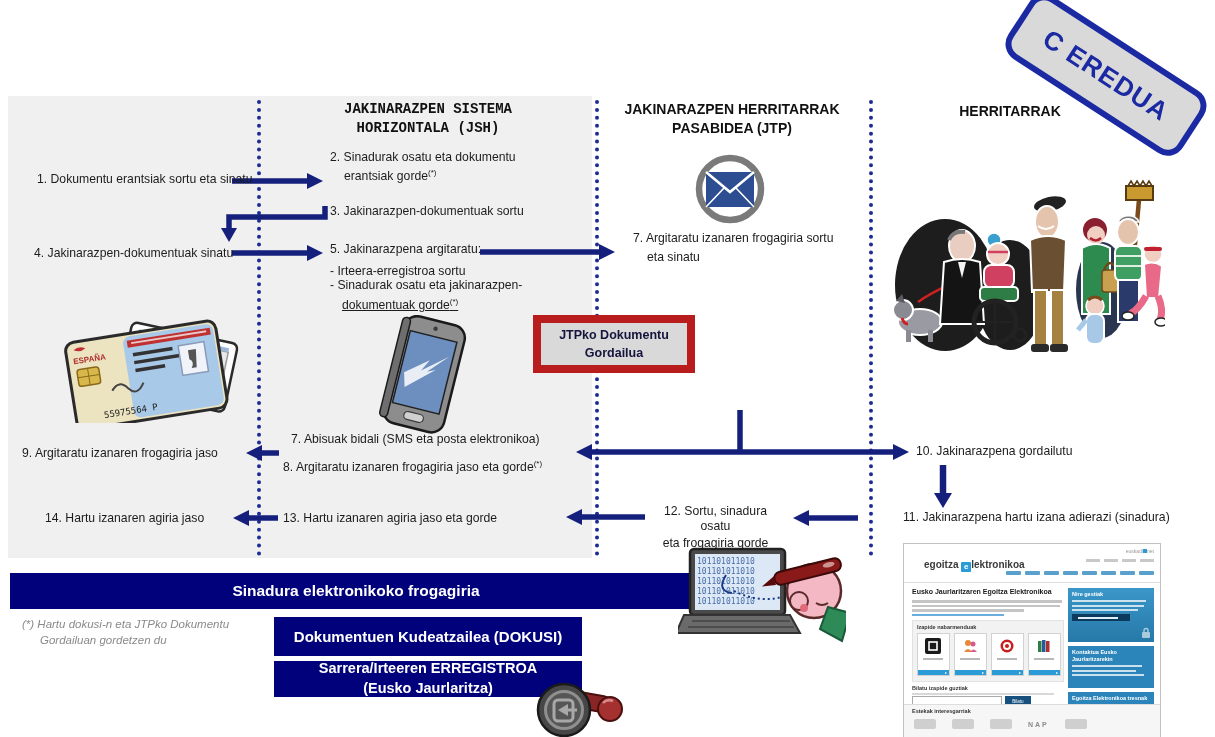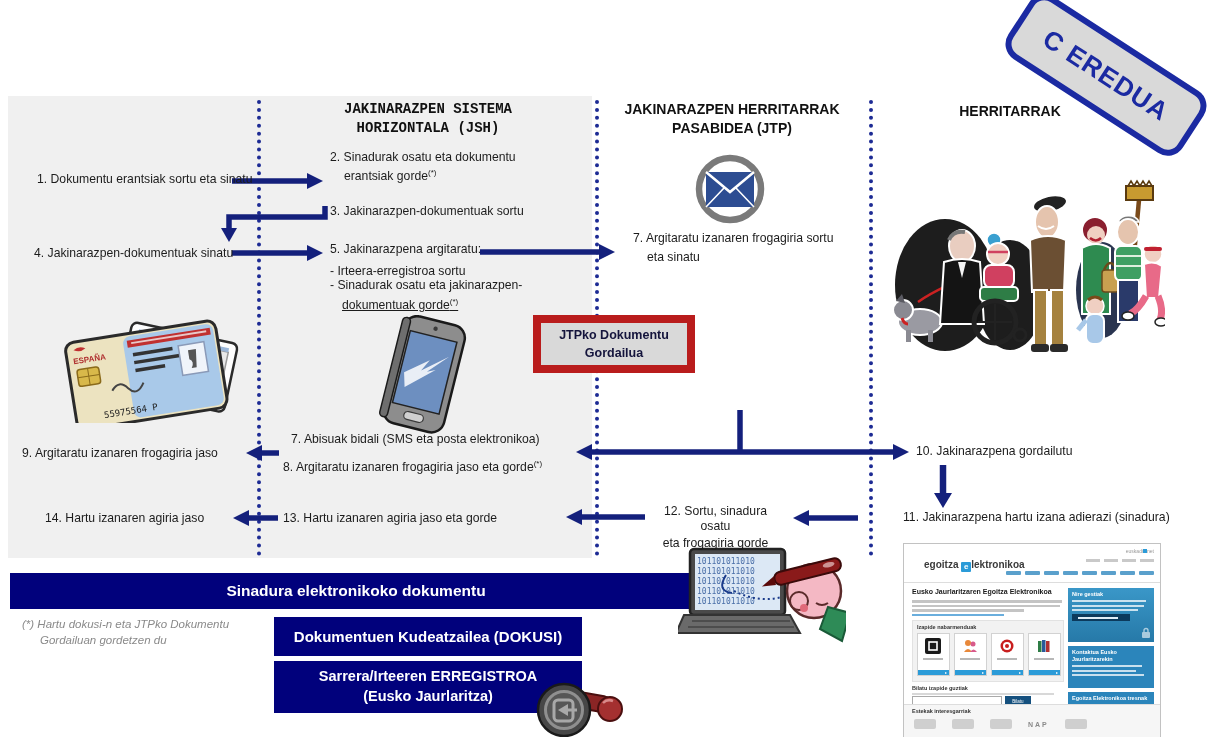--- a/index.html
+++ b/index.html
@@ -16,21 +16,21 @@
   .illu{z-index:5;}
   
   #repo-box{left:533px;top:315px;width:146px;height:42px;background:#d9d9d9;border:8px solid #b91c1c;
             z-index:6;display:flex;flex-direction:column;align-items:center;justify-content:center;
             font-weight:bold;font-size:12.5px;color:#14143c;line-height:1.45;}
   
   .navbar-bar{background:#01017c;color:#fff;font-weight:bold;display:flex;flex-direction:column;
               align-items:center;justify-content:center;z-index:1;text-align:center;}
   #bar-signature{left:10px;top:573px;width:692px;height:36px;font-size:15.5px;}
   #bar-dokusi{left:274px;top:617px;width:308px;height:39px;font-size:15px;z-index:4;}
-  #bar-registry{left:274px;top:661px;width:308px;height:52px;font-size:14.5px;line-height:1.35;z-index:4;}
+  #bar-registry{left:274px;top:661px;width:308px;height:36px;font-size:14.5px;line-height:1.35;z-index:4;}
   #footnote{left:22px;top:616px;width:250px;font-style:italic;color:#8a8a8a;font-size:11.5px;line-height:1.4;z-index:4;}
   #footnote .fn2{margin-left:18px;}
   
   #model-badge{left:1002px;top:38px;width:196px;height:62px;background:#d9d9d9;border:6px solid #1b2aa2;
                border-radius:18px;transform:rotate(33deg);display:flex;align-items:center;justify-content:center;
                font-weight:bold;font-size:26px;letter-spacing:1px;color:#1b2aa2;z-index:8;}
   
   #website{left:903px;top:543px;width:256px;height:194px;background:#fff;border:1px solid #c2c2c2;
            z-index:5;overflow:hidden;font-family:"Liberation Sans",sans-serif;}
   #website .t{position:absolute;}
@@ -300,21 +300,21 @@
 
     <g>
       <circle cx="205" cy="136" r="9" fill="#f0cfc2" stroke="#fff" stroke-width="1.5"></circle>
       <path d="M198,130 q7,-6 14,0" stroke="#7a4a1a" stroke-width="3" fill="none"></path>
       <rect x="196" y="144" width="18" height="30" rx="7" fill="#a8c8e8" stroke="#fff" stroke-width="2"></rect>
       <path d="M196,150 l-8,10" stroke="#a8c8e8" stroke-width="5"></path>
     </g>
   </svg>
 
   <div id="bar-signature" class="abs navbar-bar">
-    <div>Sinadura elektronikoko dokumentu</div>
+    <div>Sinadura elektronikoko frogagiria</div>
   </div>
   <div id="bar-dokusi" class="abs navbar-bar">
     <div>Dokumentuen Kudeatzailea (DOKUSI)</div>
   </div>
   <div id="bar-registry" class="abs navbar-bar">
     <div>Sarrera/Irteeren ERREGISTROA</div>
     <div>(Eusko Jaurlaritza)</div>
   </div>
 
   <div id="footnote" class="abs">

